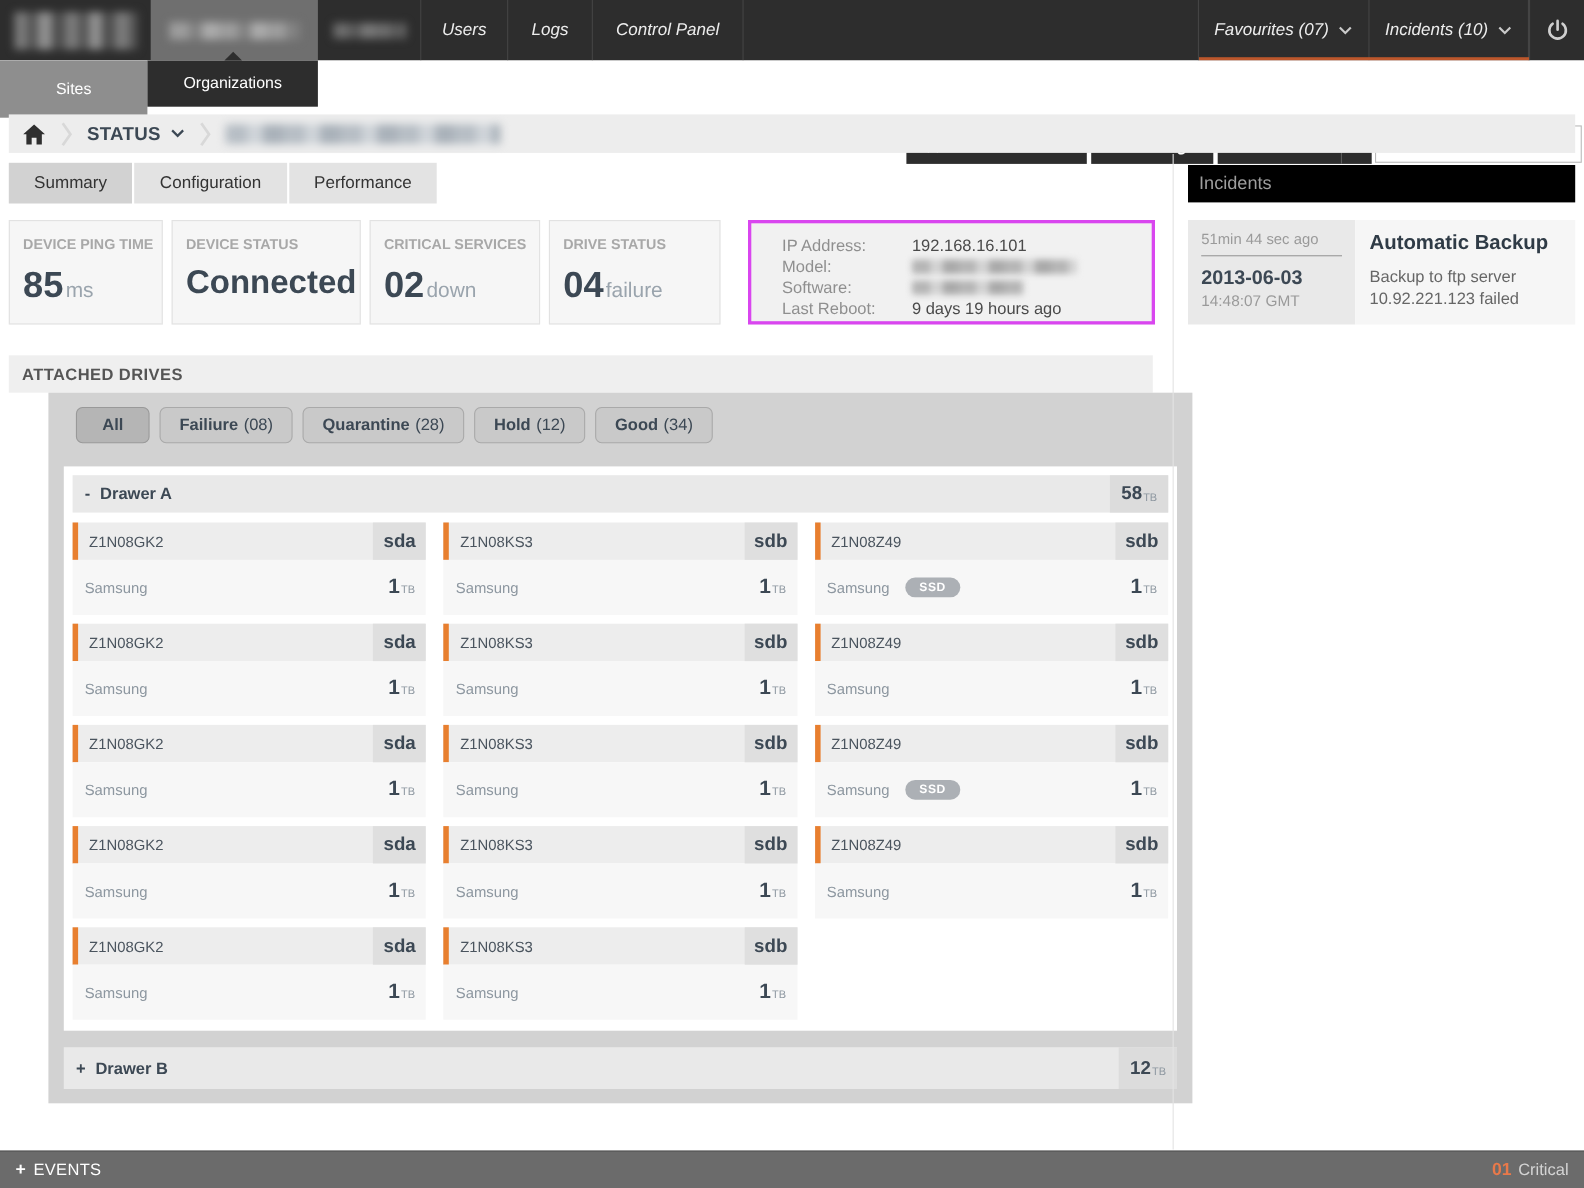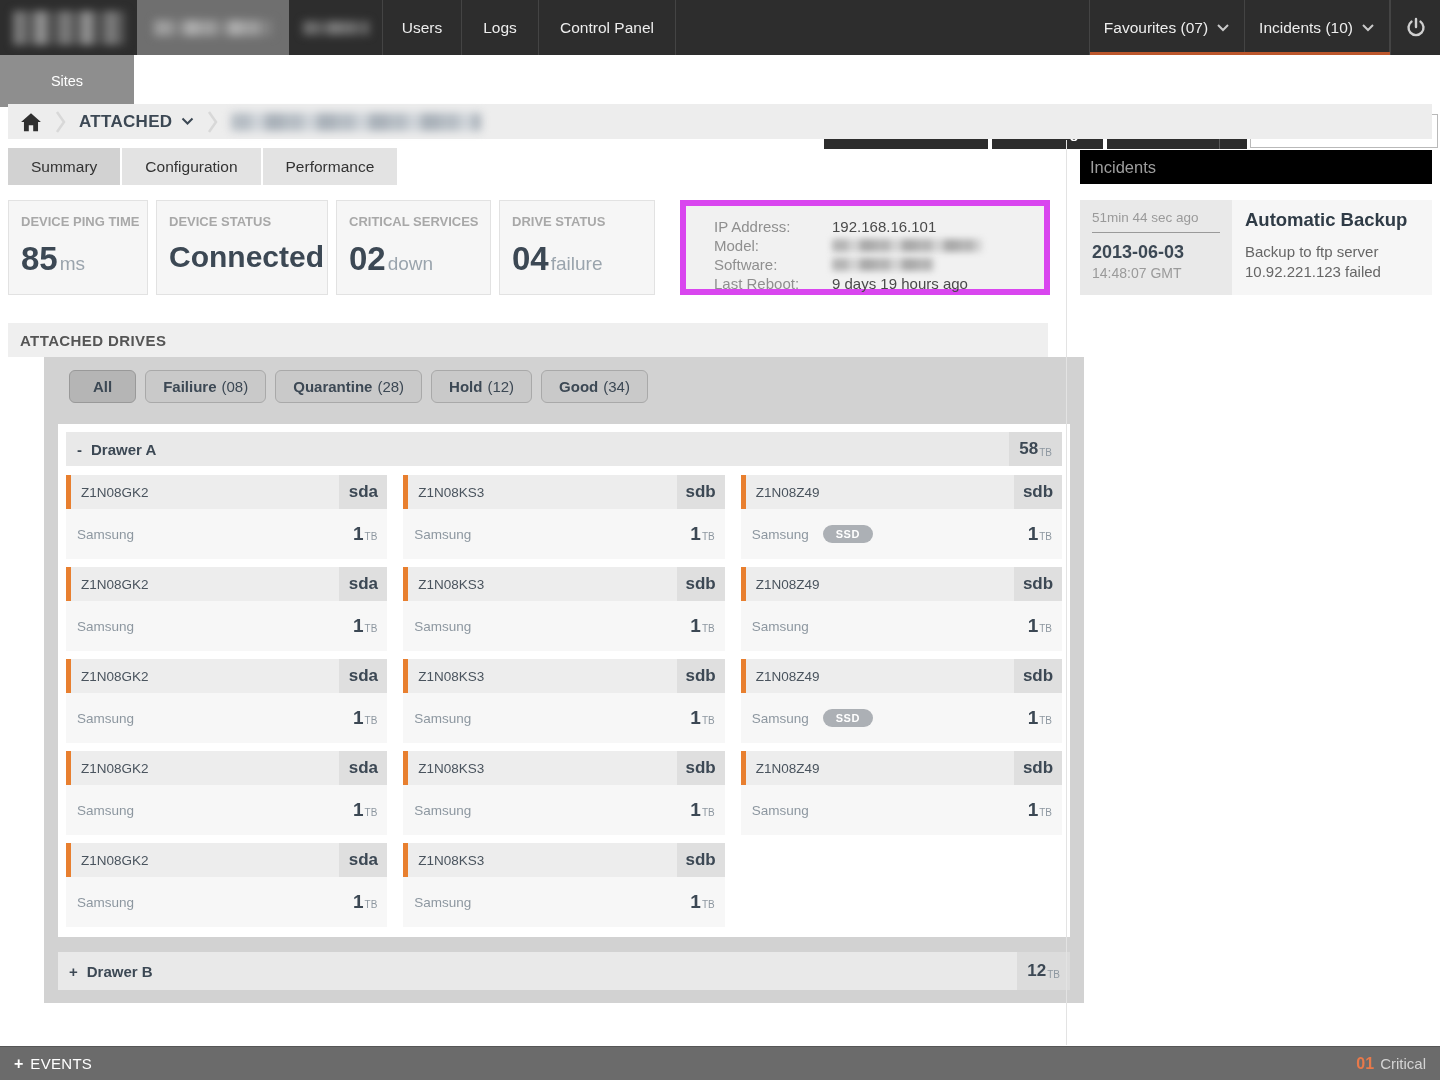--- a/index.html
+++ b/index.html
@@ -12,21 +12,21 @@
   .topnav { position:absolute; top:0; left:0; width:1440px; height:55px; background:#2d2d2d; display:flex; align-items:stretch; }
   .logo-box { width:137px; display:flex; align-items:center; justify-content:center; }
   .logo-blur { width:112px; height:34px; filter:blur(4px);
     background:repeating-linear-gradient(90deg,#7a7a7a 0 12px,#565656 12px 22px,#8f8f8f 22px 34px,#4e4e4e 34px 46px); }
   .org-tab { width:152px; background:#6f6f6f; display:flex; align-items:center; justify-content:center; cursor:pointer; }
   .org-tab-blur { width:118px; height:16px; filter:blur(4px);
     background:repeating-linear-gradient(90deg,#9d9d9d 0 18px,#828282 18px 30px,#ababab 30px 44px); }
   .nav-misc { width:94px; display:flex; align-items:center; justify-content:center; border-right:1px solid #444; cursor:pointer; }
   .nav-misc-blur { width:66px; height:14px; filter:blur(4px);
     background:repeating-linear-gradient(90deg,#6d6d6d 0 14px,#595959 14px 25px,#787878 25px 38px); }
-  .nav-item { display:flex; align-items:center; justify-content:center; color:#ededed; font-size:15.5px; border-right:1px solid #444; cursor:pointer; }
+  .nav-item { display:flex; align-items:center; justify-content:center; color:#ededed; font-size:15.5px; border-right:1px solid #444; cursor:pointer;font-style:italic; }
   .nav-item.users { width:79px; }
   .nav-item.logs  { width:77px; }
   .nav-item.cp    { width:137px; }
   .nav-right { margin-left:auto; display:flex; align-items:stretch; }
   .fav-group { display:flex; position:relative; border-left:1px solid #444; }
   .fav-group .nav-item { border-right:1px solid #444; gap:8px; padding:0 14px; }
   .fav-group .nav-item:last-child { border-right:none; }
   .nav-underline { position:absolute; left:0; right:0; bottom:0; height:3px; background:#bc572c; }
   .power { width:50px; display:flex; align-items:center; justify-content:center; border-left:1px solid #444; cursor:pointer; }
   
@@ -65,21 +65,21 @@
   .inc-title { font-weight:bold; font-size:18.5px; color:#2f3b46; }
   .inc-desc { margin-top:11px; font-size:15px; color:#666; line-height:1.35; }
   
   .status-row { position:absolute; top:200px; left:8px; display:flex; }
   .scard { background:#f6f6f6; border:1px solid #e2e2e2; height:95px; padding:13px 12px 0 12px; margin-right:8px; }
   .scard .lbl { color:#a8a8a8; font-weight:bold; font-size:13px; white-space:nowrap; }
   .scard .val { margin-top:13px; color:#3c4854; font-weight:bold; font-size:33px; line-height:1; display:flex; align-items:baseline; white-space:nowrap; }
   .scard .val.mid { font-size:30px; }
   .scard .unit { font-size:19px; color:#9aa4ad; font-weight:normal; margin-left:2px; }
   .sc-0 { width:140px; } .sc-1 { width:172px; } .sc-2 { width:155px; } .sc-3 { width:156px; }
-  .info-panel { position:absolute; left:680px; top:200px; width:370px; height:95px; background:#f1f1f1; border:6px solid #d946ef; padding:11px 0 0 28px; font-size:15px; }
+  .info-panel { position:absolute; left:680px; top:200px; width:370px; height:95px; background:#f1f1f1; border:3px solid #d946ef; padding:11px 0 0 28px; font-size:15px; }
   .info-row { display:flex; align-items:center; height:19px; }
   .info-lbl { width:118px; color:#8f8f8f; }
   .info-val { color:#4a4a4a; }
   .blur-val { height:13px; border-radius:2px; filter:blur(3px);
     background:repeating-linear-gradient(90deg,#b5b5b5 0 16px,#d2d2d2 16px 28px,#a9a9a9 28px 42px); }
   .blur-model { width:150px; } .blur-soft { width:102px; }
   
   .drives-header { position:absolute; top:323px; left:8px; width:1040px; height:34px; background:#efefef; display:flex; align-items:center; padding-left:12px; color:#555; font-weight:bold; font-size:15px; letter-spacing:0.4px; }
   .drives-section { position:absolute; top:357px; left:8px; width:1040px; background:#d2d2d2; padding:13px 14px 13px 14px;margin-left:36px; }
   .filters { display:flex; gap:9px; margin-bottom:21px; margin-left:11px; }
@@ -152,20 +152,24 @@
       <svg width="24" height="24" viewBox="0 0 24 24" fill="none" stroke="#cfcfcf" stroke-width="2.4" stroke-linecap="round">
         <path d="M12 3v8"></path>
           <path d="M7.5 5.6a7.5 7.5 0 1 0 9 0"></path>
       </svg>
     </div>
   </div>
 </header>
 
 <div class="subnav">
   <div class="sites-tab">Sites</div>
+  <div class="orgs-tab">
+    <span class="orgs-pointer"></span>
+    <span>Organizations</span>
+  </div>
   <div class="btn btn-markfav">
     <span class="star-ic">★</span>
     <span>Mark Favourite</span>
   </div>
   <div class="btn btn-change">
     <svg width="15" height="15" viewBox="0 0 16 16">
         <path d="M2 14l1.2-4.2 8-8 3 3-8 8L2 14z" fill="#fff"></path>
       </svg>
     <span>Change</span>
   </div>
@@ -187,21 +191,21 @@
 </div>
 
 <div class="breadcrumb">
   <svg width="22" height="20" viewBox="0 0 20 18">
     <path d="M10 1 L19 9 h-2.6 V17.5 H12 v-5.6 H8 v5.6 H3.6 V9 H1 Z" fill="#2f2f2f"></path>
   </svg>
   <svg width="11" height="24" viewBox="0 0 11 24">
       <path d="M2 2l7 10-7 10" stroke="#d8d8d8" stroke-width="2.5" fill="none"></path>
     </svg>
   <div class="crumb-region">
-    <span>ATTACHED</span>
+    <span>STATUS</span>
     <svg width="13" height="9" viewBox="0 0 13 9">
         <path d="M1.5 1.5L6.5 6.5 11.5 1.5" stroke="#3c4854" stroke-width="2" fill="none"></path>
       </svg>
   </div>
   <svg width="11" height="24" viewBox="0 0 11 24">
       <path d="M2 2l7 10-7 10" stroke="#d8d8d8" stroke-width="2.5" fill="none"></path>
     </svg>
   <div class="crumb-blur"></div>
 </div>
 

